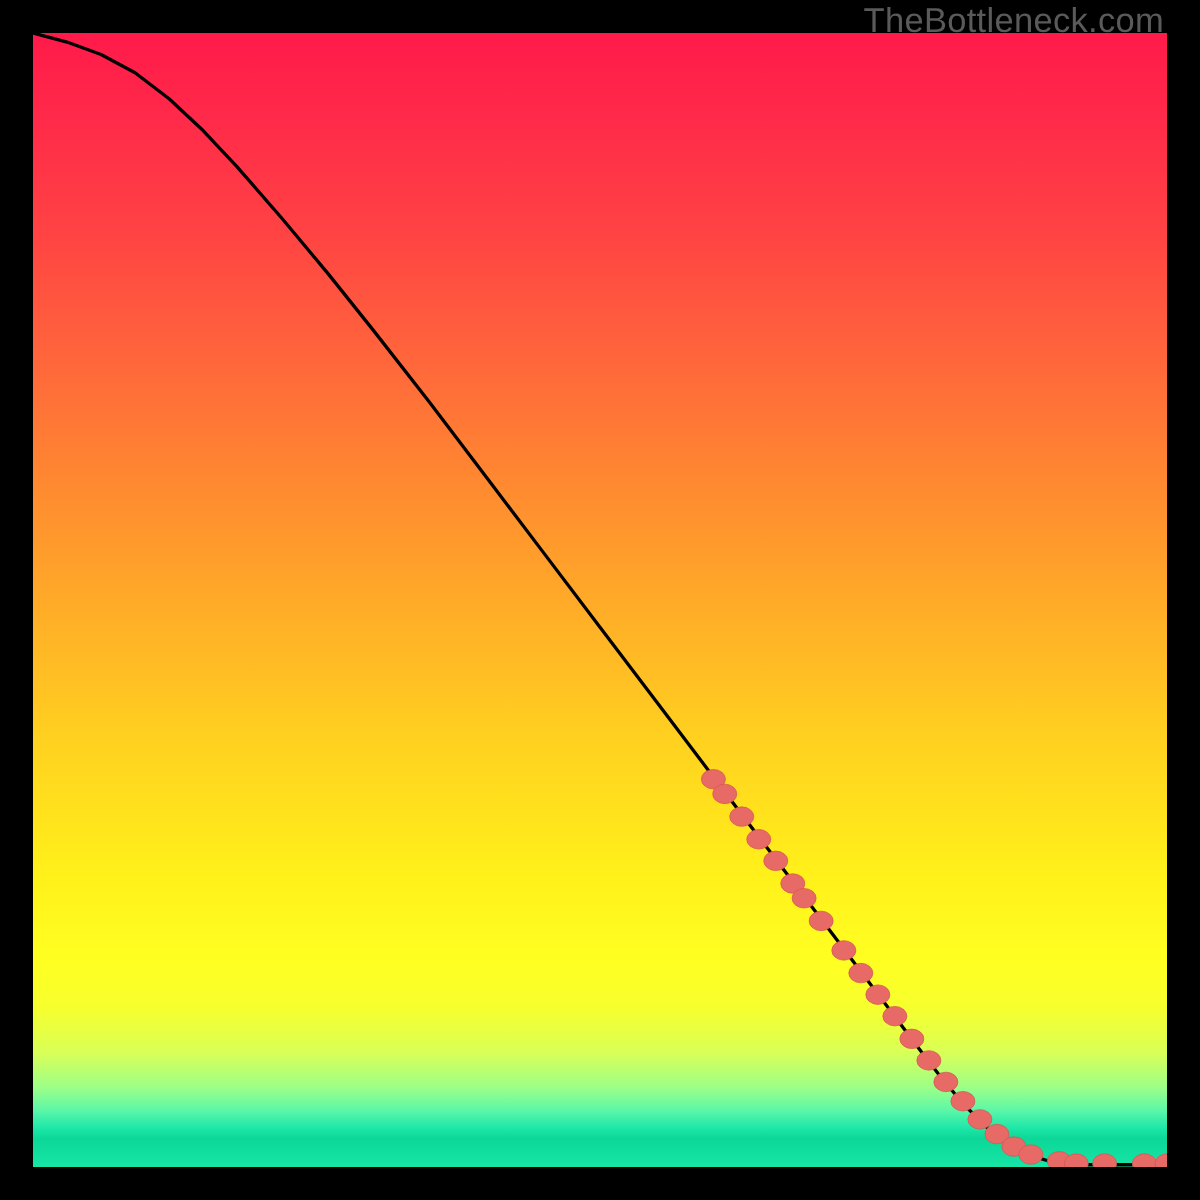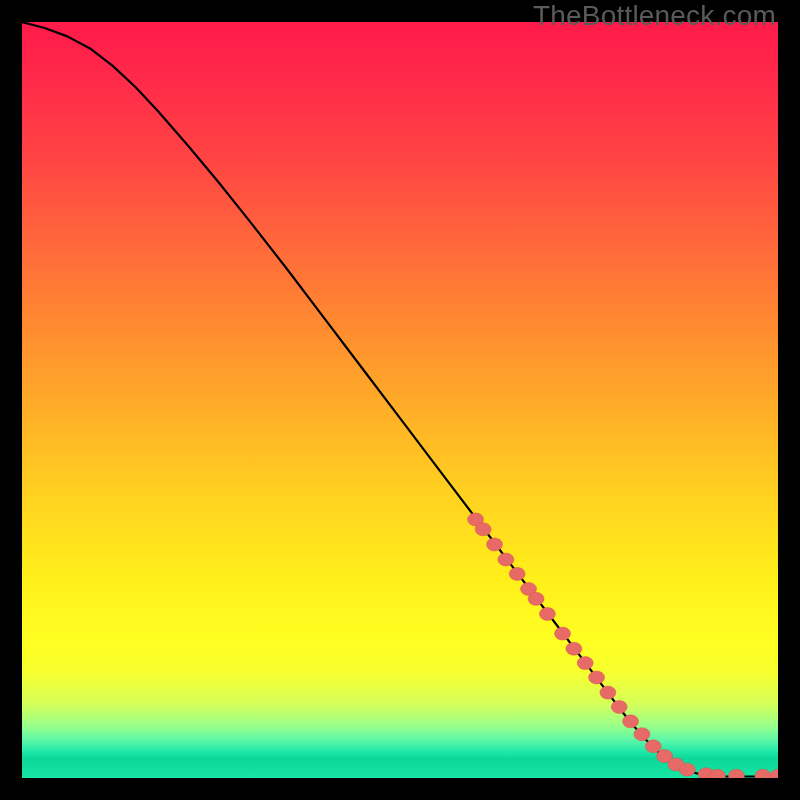--- a/index.html
+++ b/index.html
@@ -34,21 +34,21 @@
       #1fe8a8 96.5%,
       #0cd798 97.5%,
       #16e6a6 100%
     );
   }
   .watermark {
     position: absolute;
     top: 0px;
     right: 24px;
     color: #5a5a5a;
-    font-size: 28px;
+    font-size: 23px;
     font-weight: 400;
     letter-spacing: 0.2px;
     z-index: 10;
   }
   svg.plot {
     position: absolute;
     left: 22px;
     top: 22px;
     width: 756px;
     height: 756px;

